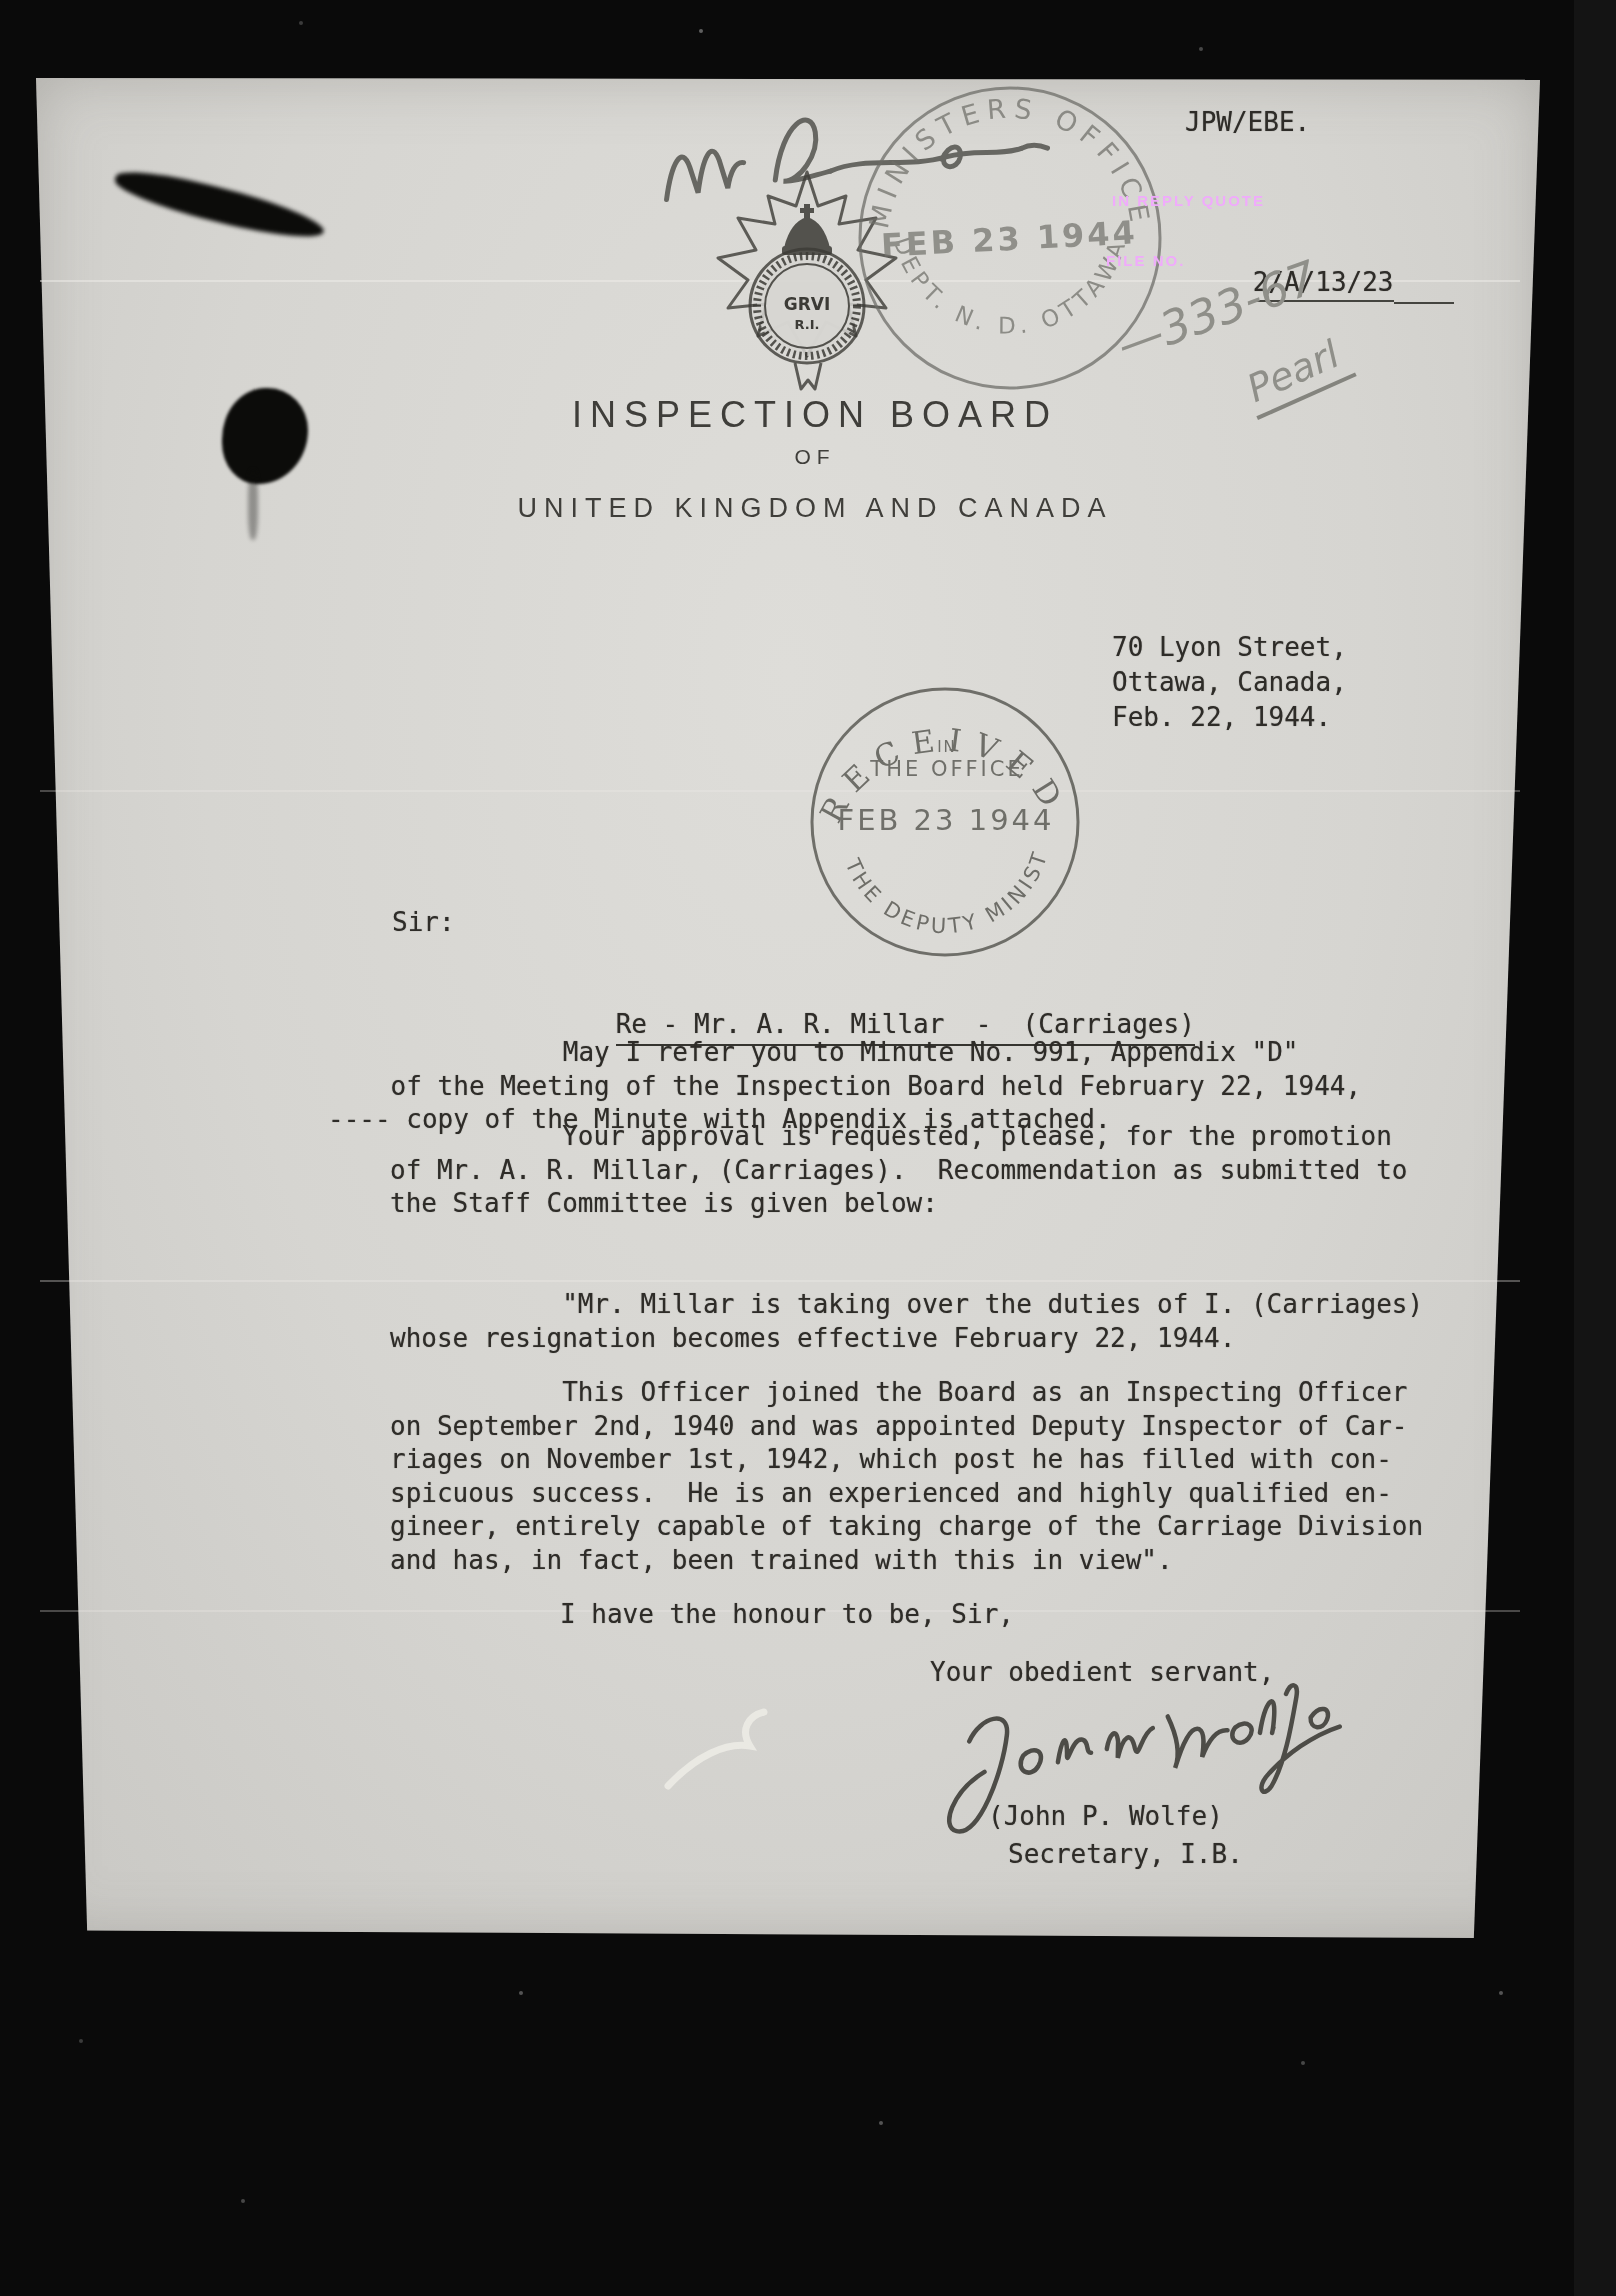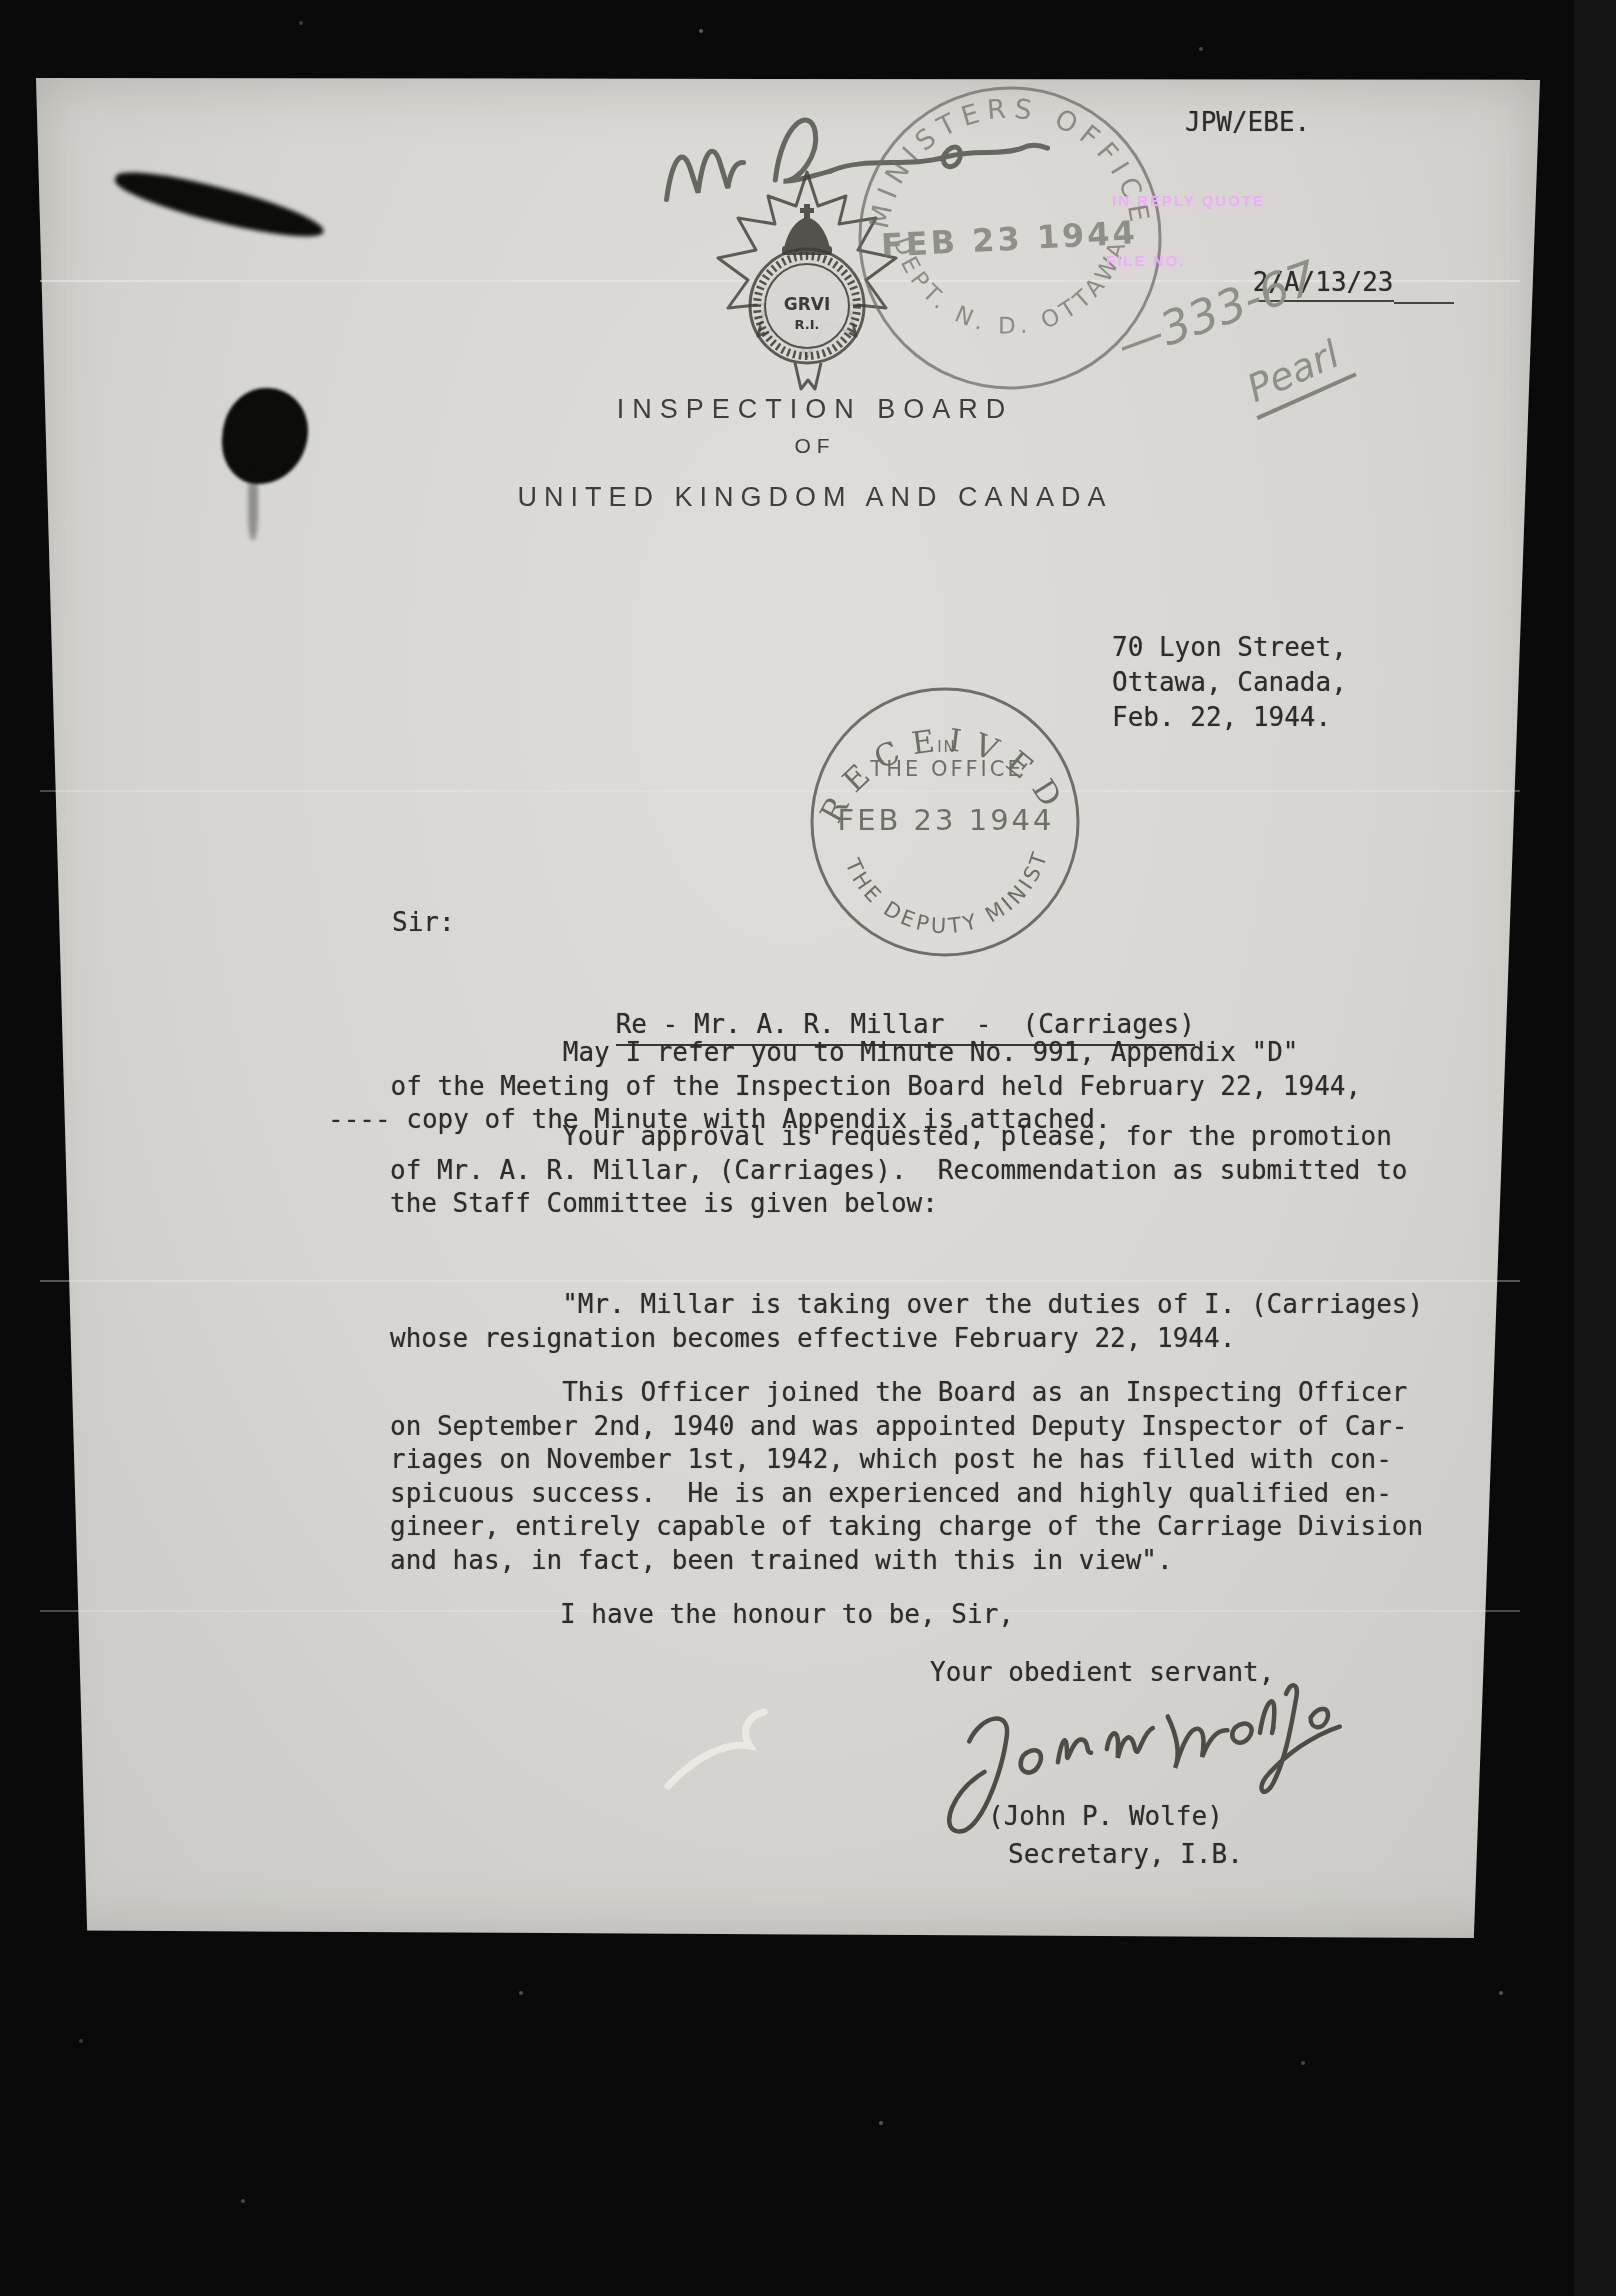--- a/index.html
+++ b/index.html
@@ -9,21 +9,21 @@
          background:radial-gradient(ellipse at 50% 32%, #deddd9 0%, #d6d5d1 55%, #c9c8c4 100%);
          clip-path:polygon(0% 0%,100% 0.1%,95.6% 100%,3.4% 99.6%);
          box-shadow:inset 0 0 60px rgba(120,118,112,.35);}
   .right-strip{position:absolute;left:1574px;top:0;width:42px;height:100%;background:#141414;}
   .typed{position:absolute;color:#2e2c28;font:26px/33.5px "DejaVu Sans Mono",monospace;
          white-space:pre;text-shadow:0 0 1px rgba(46,44,40,.55);}
   .small-print{position:absolute;color:#f0abfc;font-family:"Liberation Sans",sans-serif;
          font-size:15px;font-weight:bold;letter-spacing:2px;white-space:pre;}
   .letterhead{position:absolute;left:290px;top:394px;width:1050px;text-align:center;
          color:#3f3e3a;font-family:"Liberation Sans",sans-serif;}
-  .lh1{font-size:27px;letter-spacing:8px;}
+  .lh1{font-size:36px;letter-spacing:8px;}
   .lh2{font-size:21px;letter-spacing:6px;margin-top:9px;}
   .lh3{font-size:27px;letter-spacing:7px;margin-top:24px;}
   .pencil{position:absolute;color:#8f8f89;font-family:"DejaVu Sans",sans-serif;
           font-style:italic;white-space:pre;}
   .subject-underline{border-bottom:2.5px solid #35342f;padding-bottom:5px;}
   .fileno-underline{border-bottom:2px solid #44443f;padding-bottom:3px;}
   .crease{position:absolute;left:40px;width:1480px;height:2px;background:#efeee9;}
   .blot{position:absolute;background:#0c0c0a;}
   .specks{position:absolute;left:0;top:0;width:2px;height:2px;background:transparent;border-radius:50%;
      box-shadow:700px 30px 0 1px rgba(255,255,255,.35),1200px 48px 0 1px rgba(255,255,255,.25),

